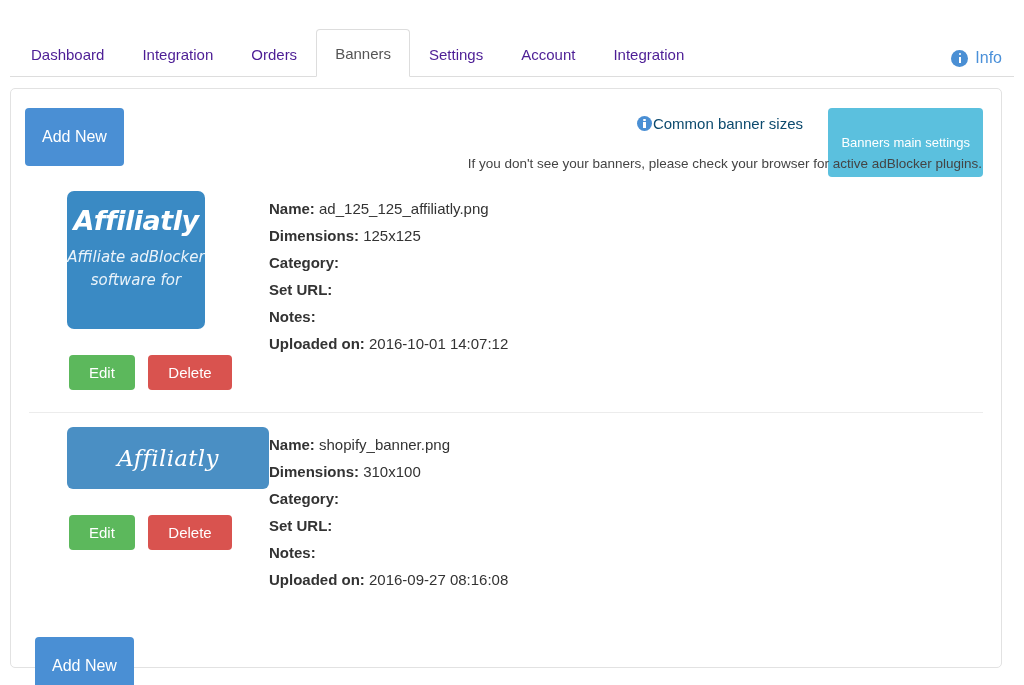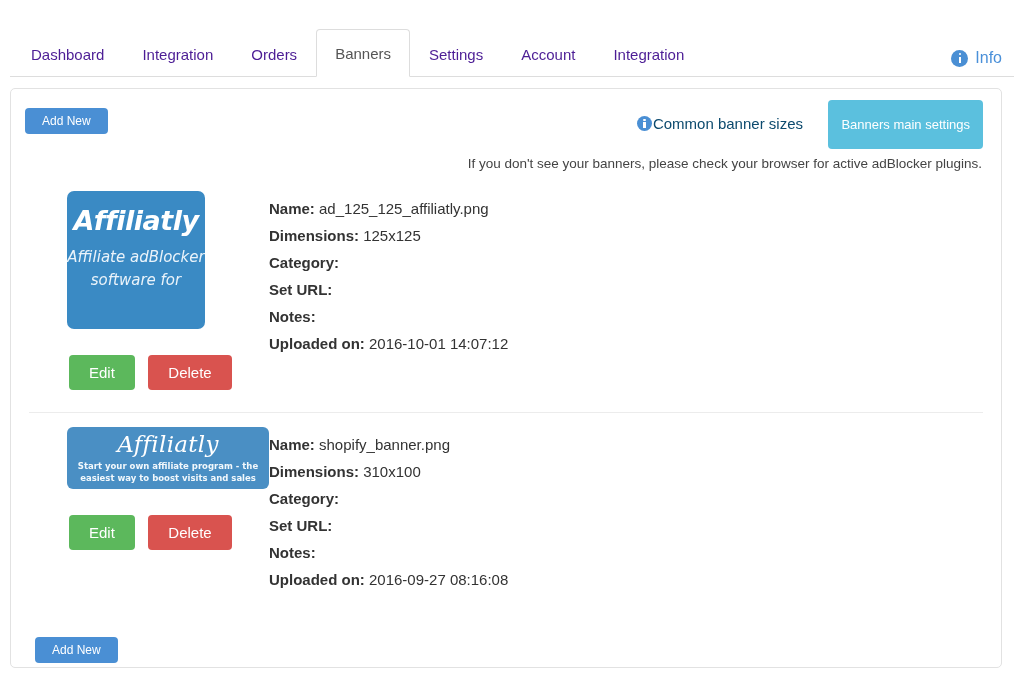--- a/index.html
+++ b/index.html
@@ -118,30 +118,30 @@
     border: none;
     border-radius: 4px;
     color: #ffffff;
     font-family: "Liberation Sans", sans-serif;
     cursor: pointer;
     text-align: center;
     line-height: 1;
   }
   .btn-add {
     background: #4a8fd4;
-    font-size: 12px;
-    padding: 7px 17px;
+    font-size: 16px;
+    padding: 21px 17px;
   }
   .btn-settings {
     position: absolute;
     right: 18px;
-    top: 11px;
+    top: 19px;
     background: #5bc0de;
     font-size: 13px;
-    padding: 18px 13px;
+    padding: 28px 13px;
   }
   .common-sizes {
     position: absolute;
     right: 198px;
     top: 26px;
     display: flex;
     align-items: center;
     gap: 1px;
     font-size: 15px;
     color: #0c4a6e;
@@ -338,24 +338,20 @@
           <b>Uploaded on:</b>
           <span class="val">2016-10-01 14:07:12</span>
         </div>
       </div>
     </div>
 
     <div class="row">
       <div class="row-left">
         <div class="banner-310">
           <div class="b-logo">Affiliatly</div>
-          <div class="b-sub">
-            <div>Start your own affiliate program - the</div>
-            <div>easiest way to boost visits and sales</div>
-          </div>
         </div>
         <div class="row-actions">
           <button class="btn btn-edit">Edit</button>
           <button class="btn btn-delete">Delete</button>
         </div>
       </div>
 
       <div class="row-right">
         <div class="field">
           <b>Name:</b>

